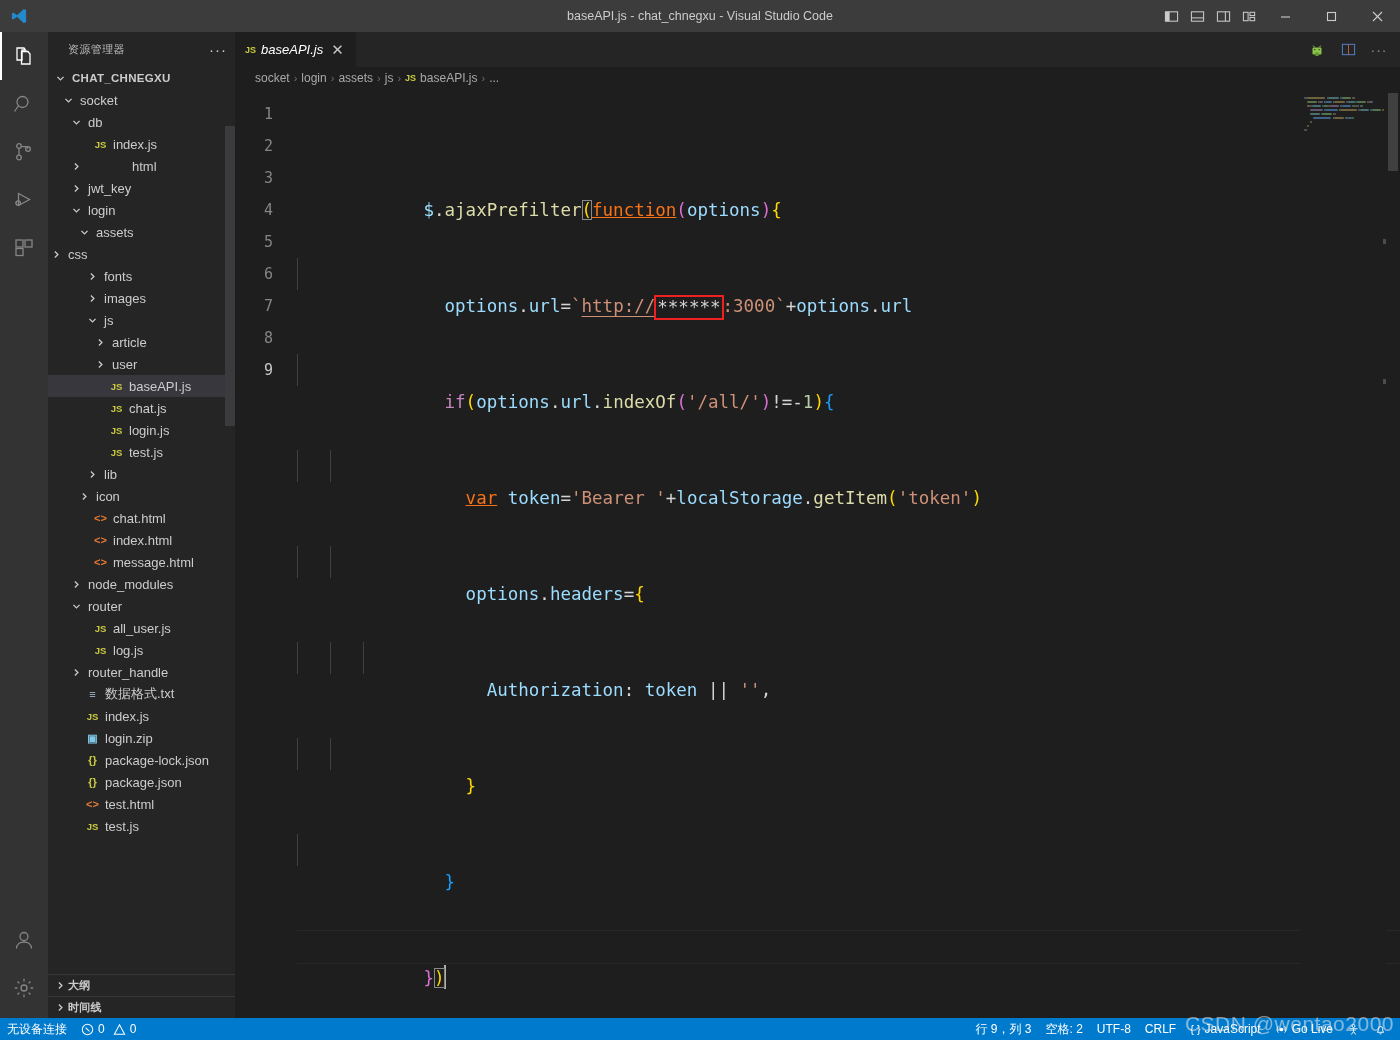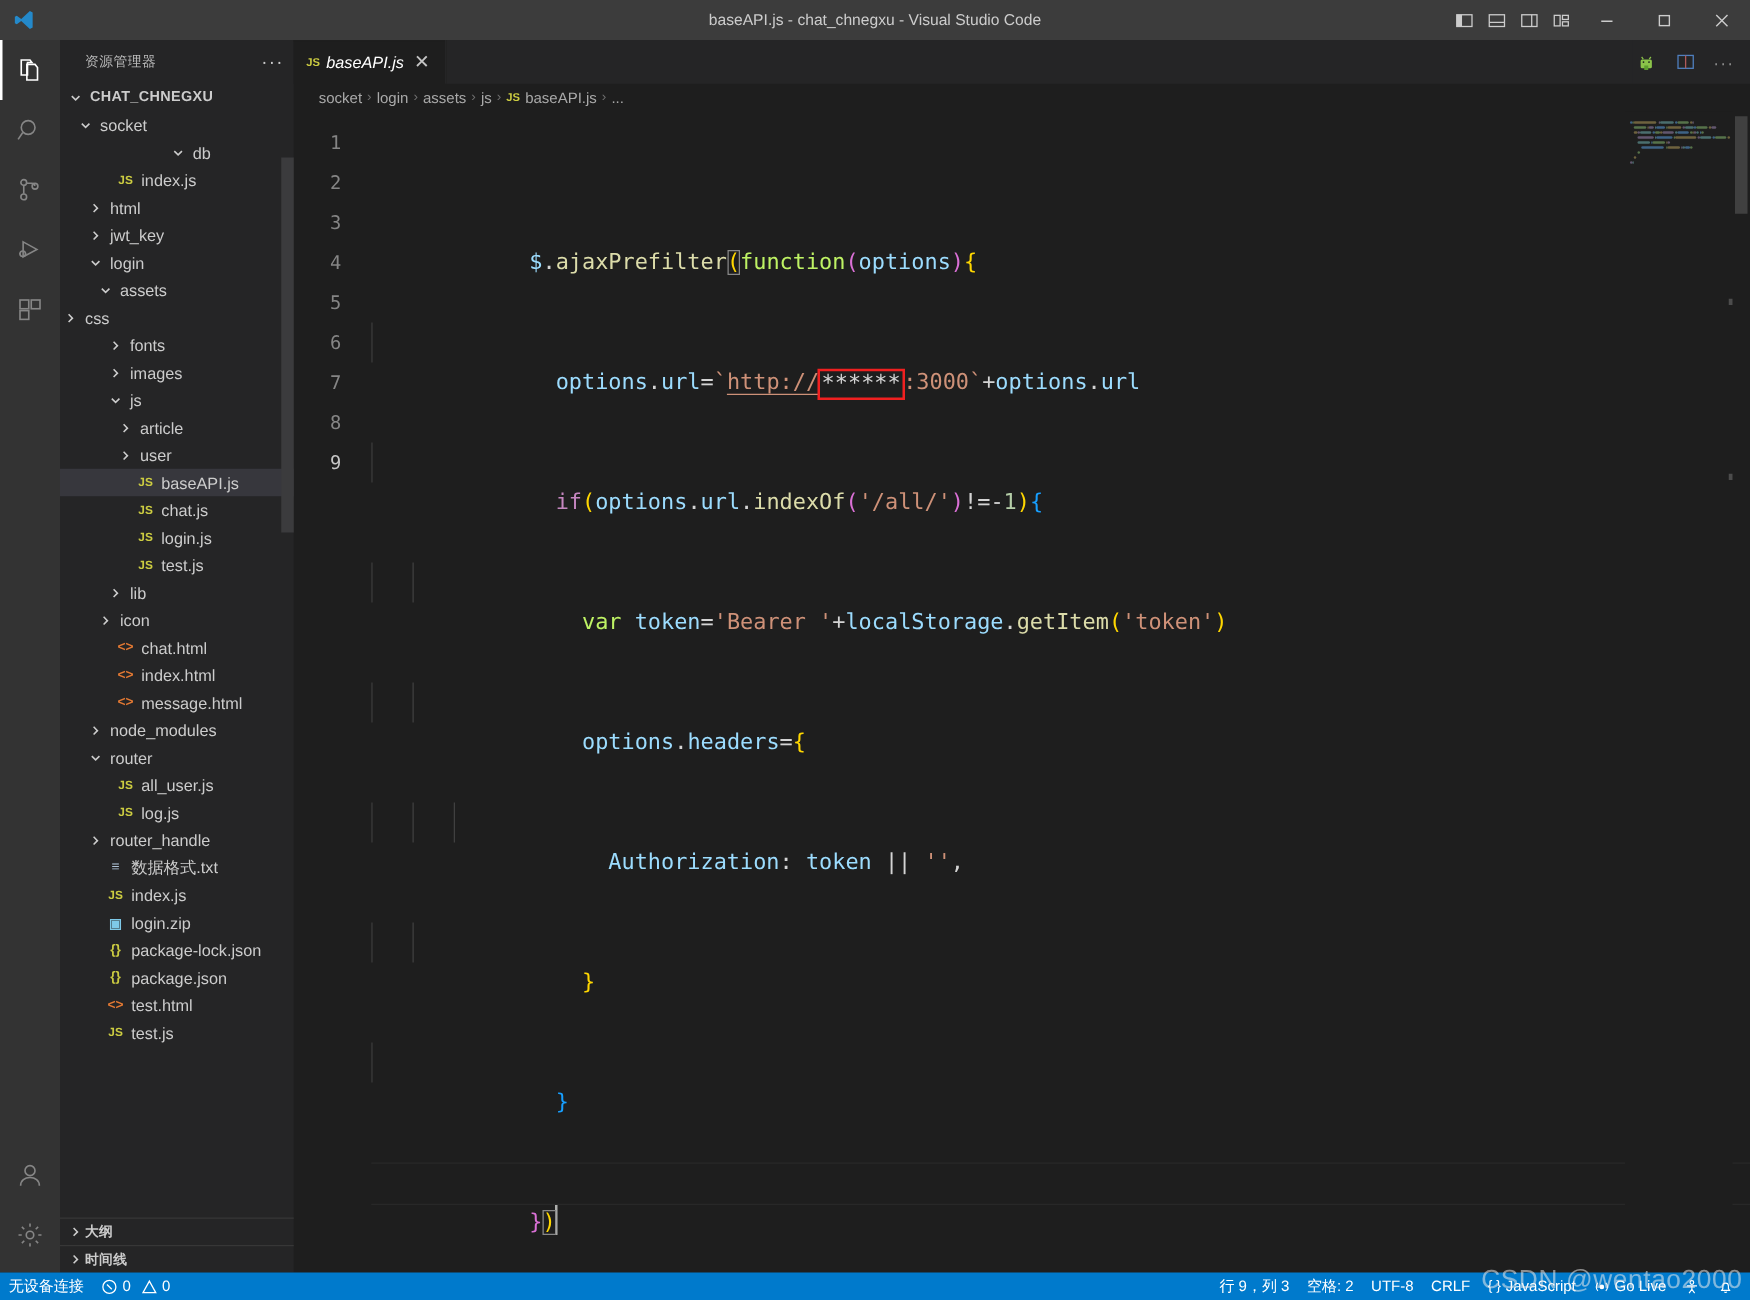--- a/index.html
+++ b/index.html
@@ -133,21 +133,21 @@
   .cl { position: relative; height: 32px; }
   .cl.active-line::after {
     content: ""; position: absolute; left: -62px; right: -1020px; top: 0; height: 32px;
     border-top: 1px solid #282828; border-bottom: 1px solid #282828; pointer-events: none;
   }
   .ind { position: absolute; top: 0; height: 32px; width: 1px; background: #404040; }
 
   
   .t-var   { color: #9cdcfe; }
   .t-fn    { color: #dcdcaa; }
-  .t-kw    { color: #bef264; }
+  .t-kw    { color: #f97316; text-decoration: underline; }
   .t-ctrl  { color: #c586c0; }
   .t-str   { color: #ce9178; }
   .t-num   { color: #b5cea8; }
   .t-plain { color: #d4d4d4; }
   .t-b1    { color: #ffd700; }
   .t-b2    { color: #da70d6; }
   .t-b3    { color: #179fff; }
   .t-link  { color: #ce9178; text-decoration: underline; text-underline-offset: 4px; }
   .t-op    { color: #d4d4d4; }
 
@@ -312,34 +312,34 @@
             <span class="lbl">CHAT_CHNEGXU</span>
           </div>
           <div class="row" style="padding-left: 12px;">
             <span class="chev">
               <svg viewBox="0 0 10 10">
                 <polyline points="1.6,3.2 5,6.6 8.4,3.2" class="cs"></polyline>
               </svg>
             </span>
             <span class="lbl">socket</span>
           </div>
-          <div class="row" style="padding-left: 20px; justify-content: center;">
+          <div class="row" style="padding-left: 20px;">
             <span class="chev">
               <svg viewBox="0 0 10 10">
                 <polyline points="1.6,3.2 5,6.6 8.4,3.2" class="cs"></polyline>
               </svg>
             </span>
             <span class="lbl">db</span>
           </div>
           <div class="row" style="padding-left: 28px;">
             <span class="chev"></span>
             <span class="fileicon ic-js">JS</span>
             <span class="lbl">index.js</span>
           </div>
-          <div class="row" style="padding-left: 20px;">
+          <div class="row" style="padding-left: 20px; gap: 44px;">
             <span class="chev">
               <svg viewBox="0 0 10 10">
                 <polyline points="3.2,1.6 6.6,5 3.2,8.4" class="cs"></polyline>
               </svg>
             </span>
             <span class="lbl">html</span>
           </div>
           <div class="row" style="padding-left: 20px;">
             <span class="chev">
               <svg viewBox="0 0 10 10">

